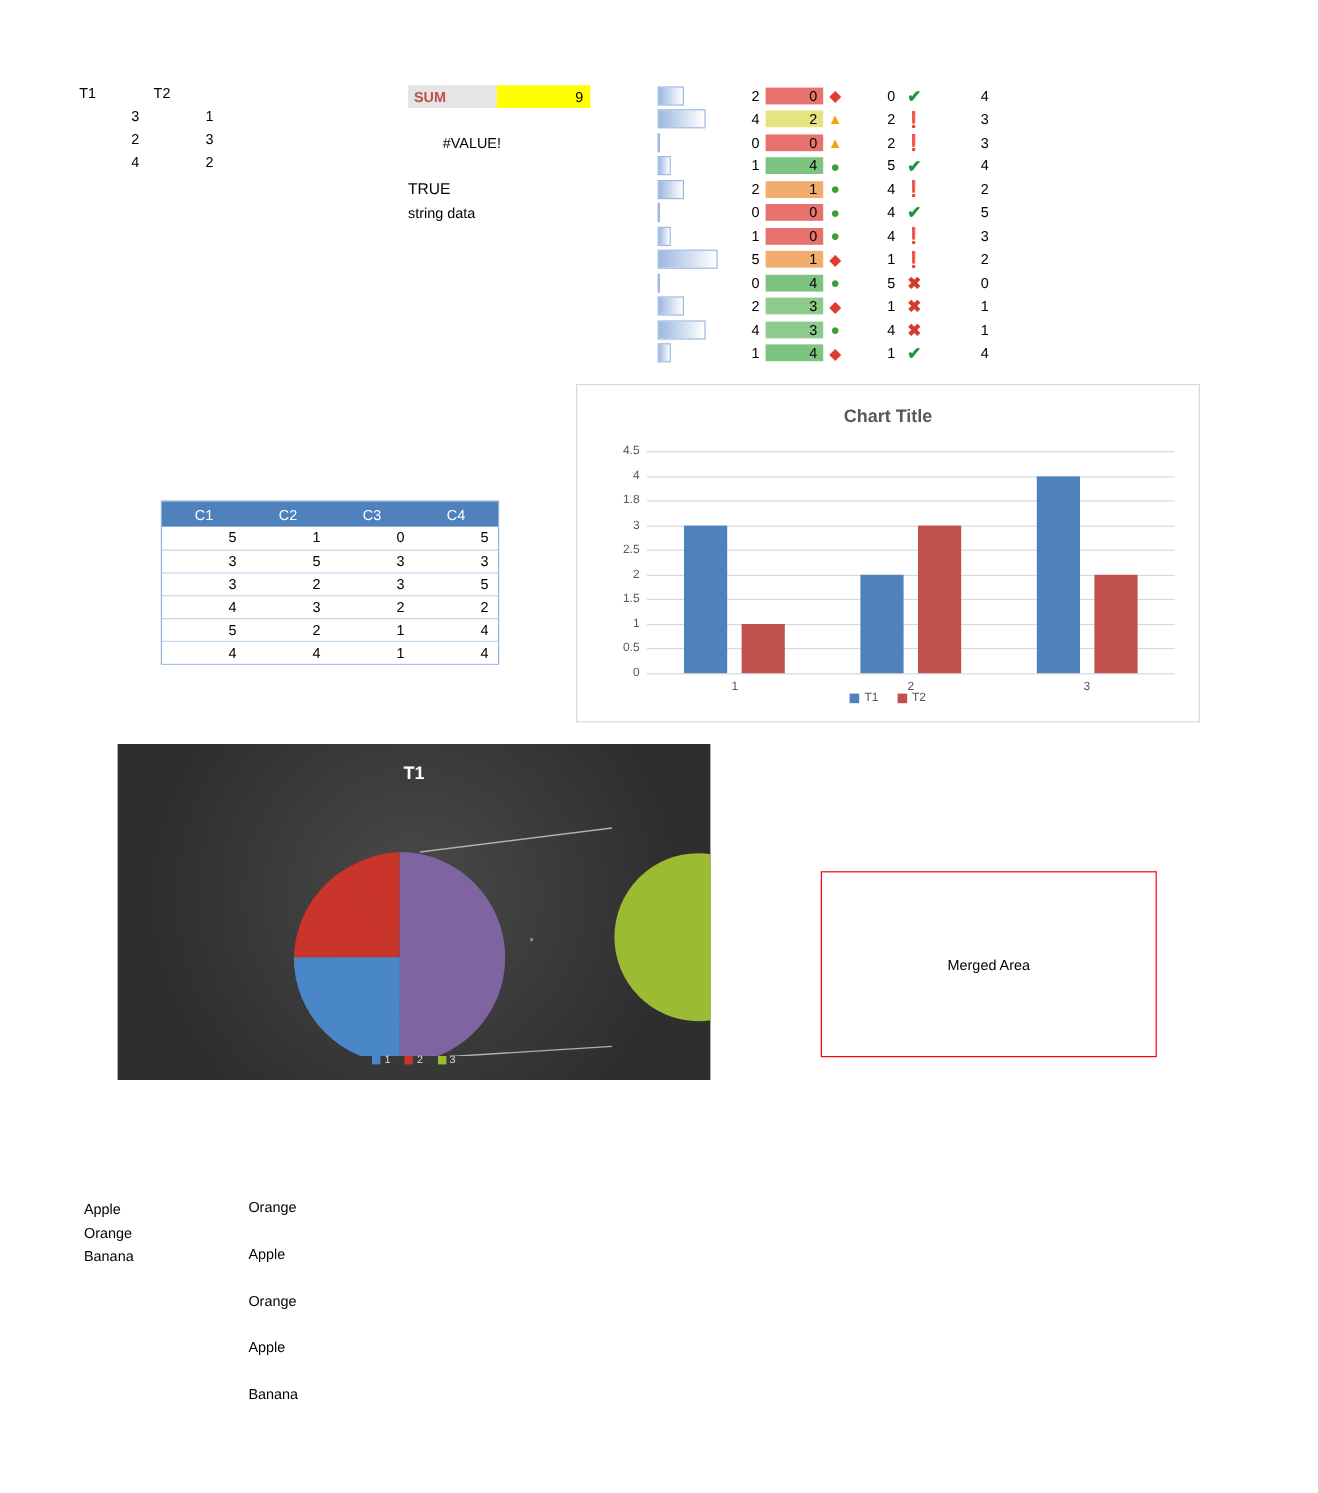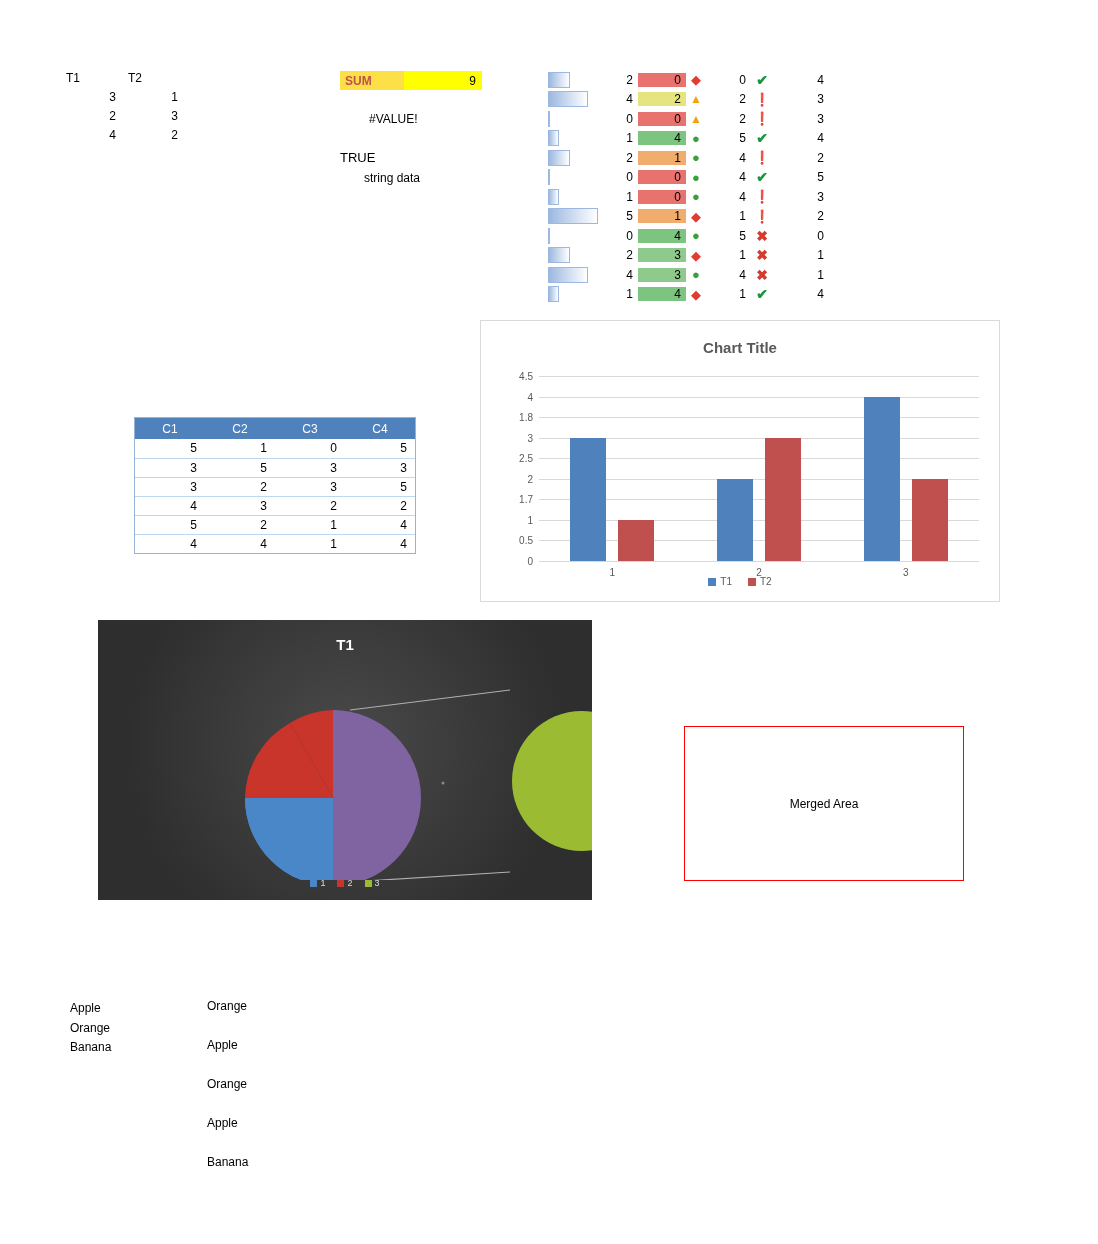--- a/index.html
+++ b/index.html
@@ -26,30 +26,30 @@
   }
   #tl-table th { text-align: left; }
   #tl-table td.num { text-align: right; width: 62px; }
   #tl-table th.h1 { width: 62px; }
   #tl-table th.h2 { width: 62px; }
 
   
   #sumbox { left: 340px; top: 71px; }
   #sumbox .row { display: flex; height: 19px; align-items: stretch; }
   #sumbox .lbl {
-    width: 64px; background: #fde047; color: #c0504d; font-weight: bold;
+    width: 74px; background: #e5e5e5; color: #c0504d; font-weight: bold;
     font-size: 12px; display: flex; align-items: center; padding-left: 5px;
   }
   #sumbox .val {
     width: 78px; background: #ffff00; font-size: 12px;
     display: flex; align-items: center; justify-content: flex-end; padding-right: 6px;
   }
   #errbox { left: 352px; top: 112px; font-size: 12px; margin-left: 17px; }
   #truebox { left: 340px; top: 150px; font-size: 13px; }
-  #strbox { left: 364px; top: 171px; font-size: 12px; }
+  #strbox { left: 340px; top: 171px; font-size: 12px; }
 
   
   #cf { left: 548px; top: 70px; }
   #cf .r { display: flex; height: 19.5px; align-items: center; }
   .databar { width: 56px; height: 16px; position: relative; background: transparent; }
   .databar .fill { position: absolute; left: 0; top: 0; bottom: 0;
     background: linear-gradient(to right, #9cb8e0, #ffffff); border: 1px solid #9cb8e0; }
   .cnum { width: 34px; text-align: right; padding-right: 5px; font-size: 12px; }
   .cscale { width: 48px; text-align: right; padding-right: 5px; font-size: 12px; }
   .icon { width: 20px; text-align: center; font-size: 12px; line-height: 1; }
@@ -357,21 +357,21 @@
   <div class="abs" id="barchart">
     <div class="title">Chart Title</div>
     <div id="plot">
         <div class="gridline" style="top: 185px;"></div>
         <div class="ylab" style="top: 185px;">0</div>
         <div class="gridline" style="top: 164.444px;"></div>
         <div class="ylab" style="top: 164.444px;">0.5</div>
         <div class="gridline" style="top: 143.889px;"></div>
         <div class="ylab" style="top: 143.889px;">1</div>
         <div class="gridline" style="top: 123.333px;"></div>
-        <div class="ylab" style="top: 123.333px;">1.7</div>
+        <div class="ylab" style="top: 123.333px;">1.5</div>
         <div class="gridline" style="top: 102.778px;"></div>
         <div class="ylab" style="top: 102.778px;">2</div>
         <div class="gridline" style="top: 82.2222px;"></div>
         <div class="ylab" style="top: 82.2222px;">2.5</div>
         <div class="gridline" style="top: 61.6667px;"></div>
         <div class="ylab" style="top: 61.6667px;">3</div>
         <div class="gridline" style="top: 41.1111px;"></div>
         <div class="ylab" style="top: 41.1111px;">1.8</div>
         <div class="gridline" style="top: 20.5556px;"></div>
         <div class="ylab" style="top: 20.5556px;">4</div>

